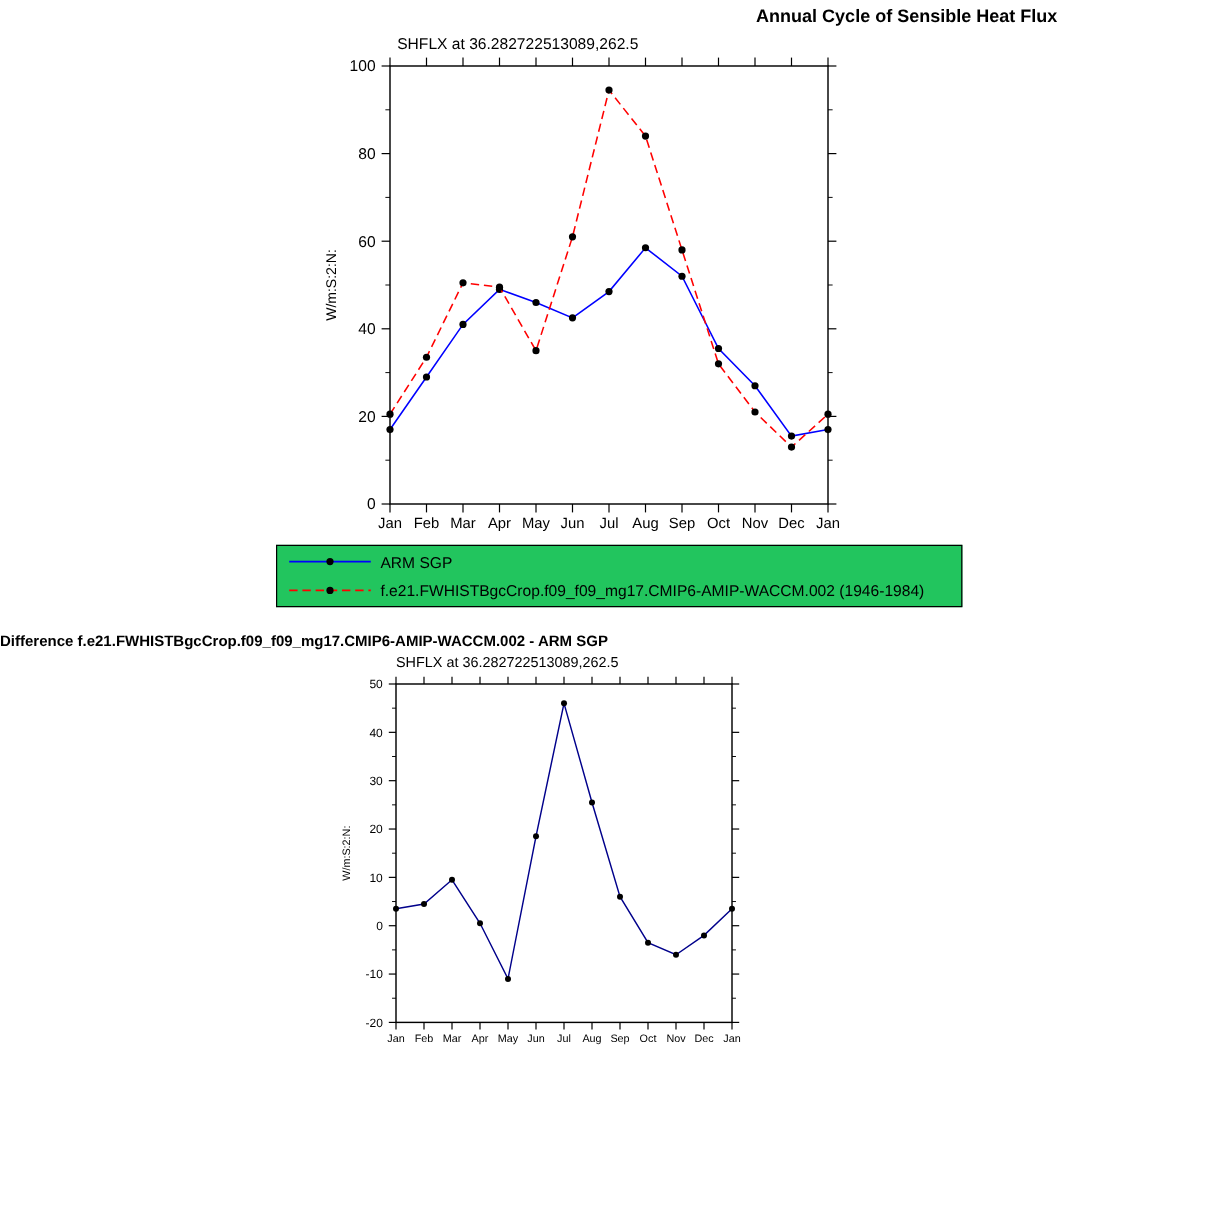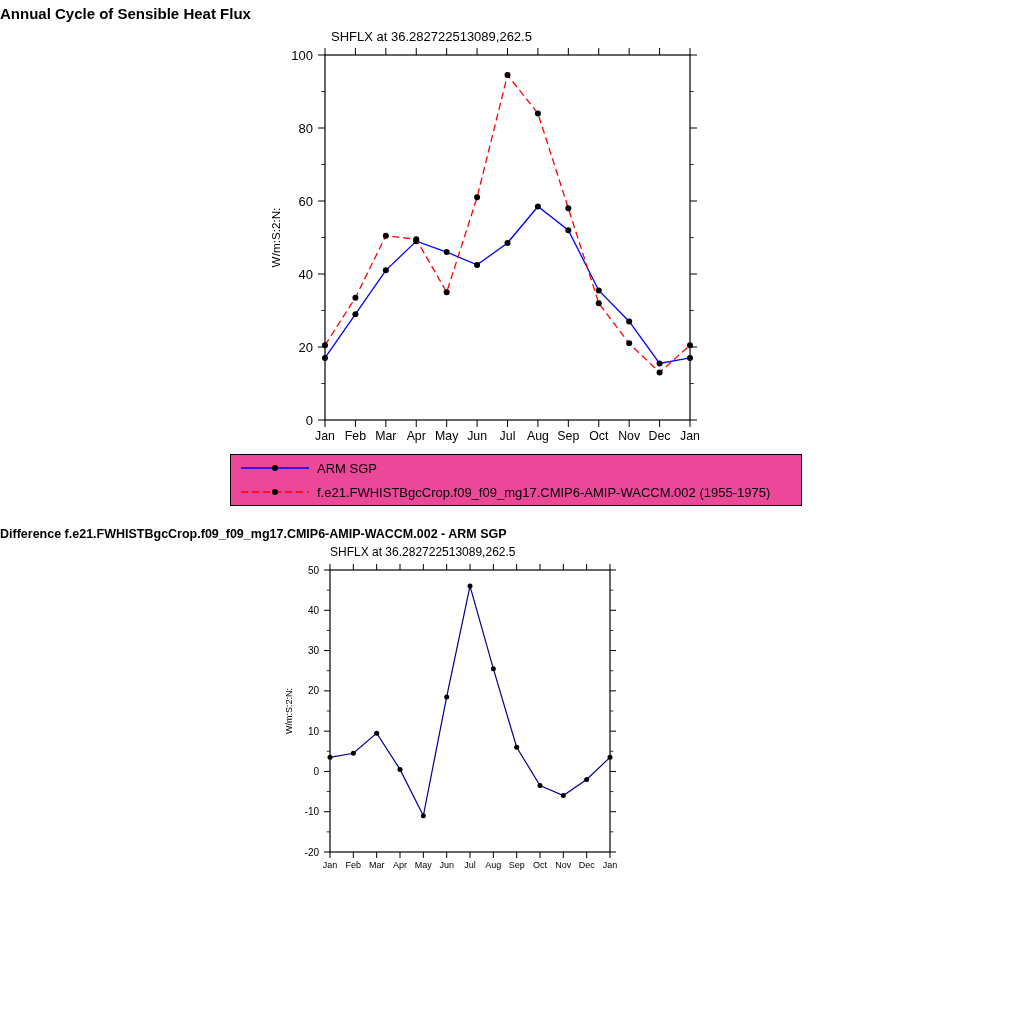--- a/index.html
+++ b/index.html
@@ -6,39 +6,39 @@
   #canvas{
     position:relative;
     width:1024px;height:1024px;
     background:#ffffff;
     font-family:"Liberation Sans", sans-serif;
     color:#000;
     overflow:hidden;
   }
   .chart-title-top{
     position:absolute;left:0;top:5px;width:881px;
-    text-align:left;font-size:15px;font-weight:bold;
+    text-align:right;font-size:15px;font-weight:bold;
   }
   .chart-subtitle-top{
     position:absolute;left:331px;top:29px;
     font-size:13px;font-weight:normal;
   }
   .chart-title-bottom{
     position:absolute;left:0;top:527px;width:948px;
     text-align:left;font-size:12.5px;font-weight:bold;
   }
   .chart-subtitle-bottom{
     position:absolute;left:330px;top:545px;
     font-size:12px;font-weight:normal;
   }
   #top-plot{position:absolute;left:260px;top:40px;}
   #bottom-plot{position:absolute;left:270px;top:560px;}
   .legend-box{
     position:absolute;left:230px;top:454px;width:572px;height:52px;
-    border:1px solid #000;background:#ec4899;
+    border:1px solid #000;background:#22c55e;
     display:flex;flex-direction:column;justify-content:center;
     box-sizing:border-box;padding:2px 6px;
   }
   .legend-row{display:flex;align-items:center;height:24px;}
   .legend-sample{flex:0 0 80px;height:14px;}
   .legend-label{font-size:13px;white-space:nowrap;}
   svg text{font-family:"Liberation Sans", sans-serif;}
 </style>
 </head>
 <body>
@@ -156,21 +156,21 @@
             <line x1="4" y1="7" x2="72" y2="7" stroke="#0000ff" stroke-width="1.3"></line>
             <circle cx="38" cy="7" r="3" fill="#000000"></circle>
           </svg>
           <span class="legend-label">ARM SGP</span>
         </div>
         <div class="legend-row">
           <svg width="80" height="14" class="legend-sample">
             <line x1="4" y1="7" x2="72" y2="7" stroke="#ff0000" stroke-width="1.3" stroke-dasharray="7 4"></line>
             <circle cx="38" cy="7" r="3" fill="#000000"></circle>
           </svg>
-          <span class="legend-label">f.e21.FWHISTBgcCrop.f09_f09_mg17.CMIP6-AMIP-WACCM.002 (1955-1975)</span>
+          <span class="legend-label">f.e21.FWHISTBgcCrop.f09_f09_mg17.CMIP6-AMIP-WACCM.002 (1946-1984)</span>
         </div>
       </div>
   </div>
 
   <div class="chart-title-bottom">Difference f.e21.FWHISTBgcCrop.f09_f09_mg17.CMIP6-AMIP-WACCM.002 - ARM SGP</div>
 
   <div class="chart-subtitle-bottom">SHFLX at 36.282722513089,262.5</div>
 
   <svg id="bottom-plot" width="380" height="320" viewBox="0 0 380 320">
       <rect x="60" y="10" width="280" height="282" fill="none" stroke="#000" stroke-width="1.2"></rect>

